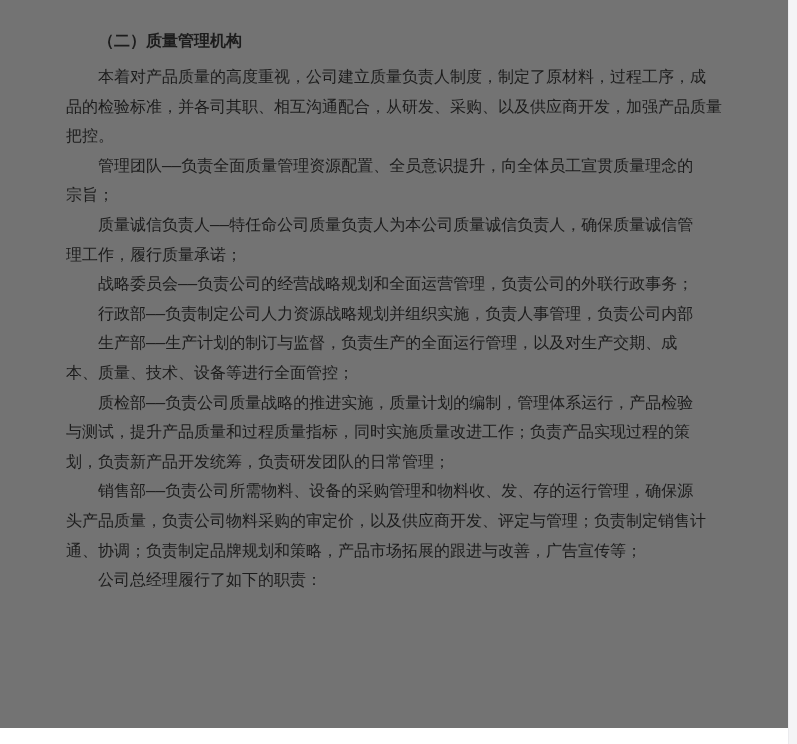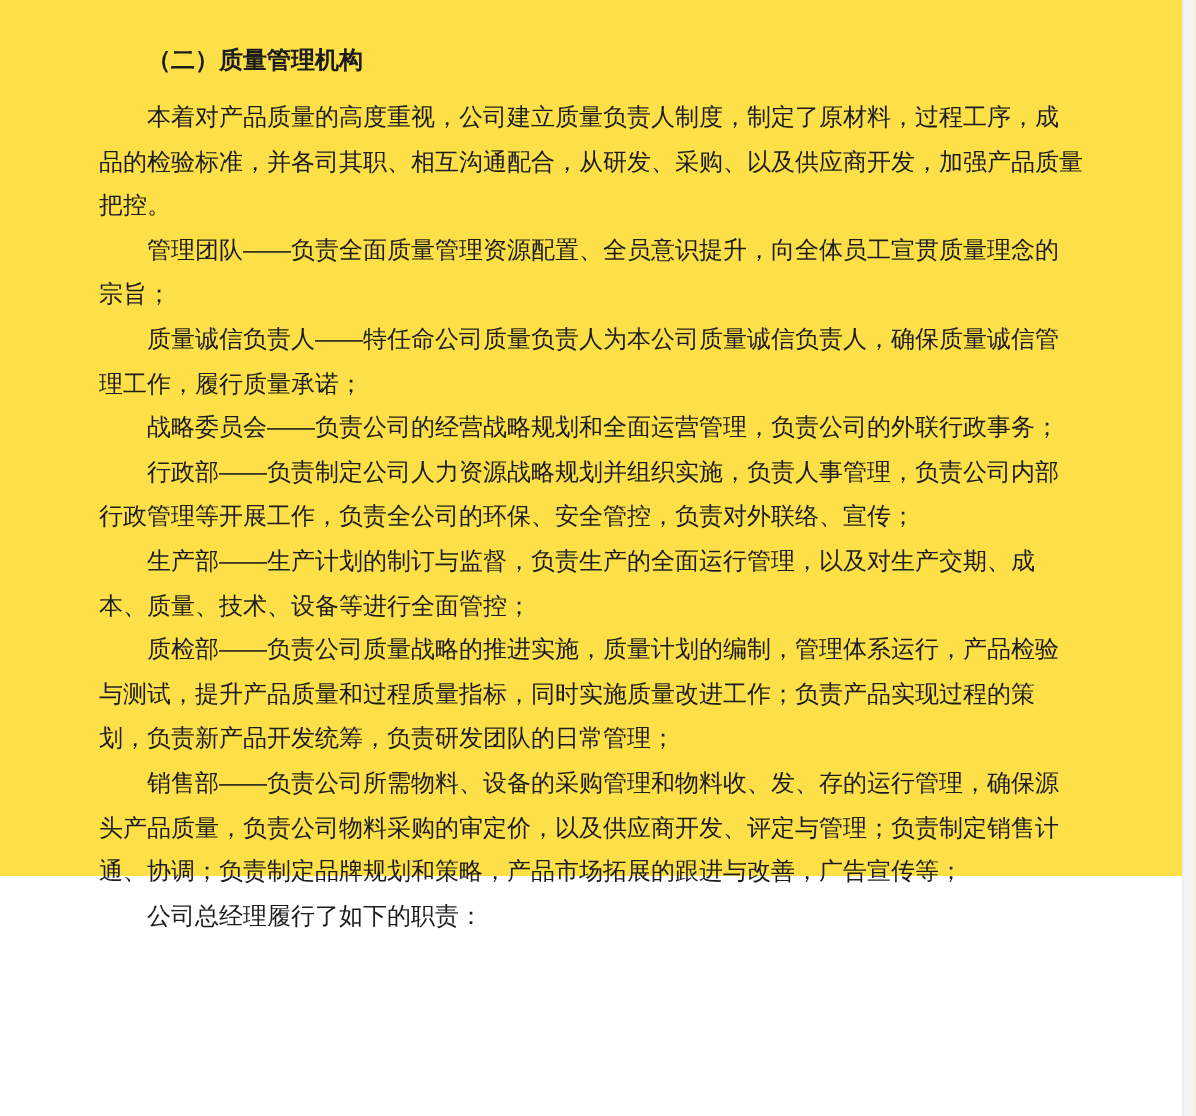--- a/index.html
+++ b/index.html
@@ -12,22 +12,22 @@
     position: relative;
     overflow: hidden;
     background: #ffffff;
     font-family: "Liberation Sans", "DejaVu Sans", sans-serif;
     color: #1c1c1c;
   }
   .page {
     position: absolute;
     left: 0; top: 0;
     width: 788px;
-    height: 584px;
-    background: #fde047;
+    height: 728px;
+    background: #737373;
   }
   .page-edge-strip {
     position: absolute;
     right: 0; top: 0;
     width: 9px;
     height: 744px;
     background: #f4f4f6;
     border-left: 1px solid #ebebee;
     box-sizing: border-box;
   }
@@ -46,20 +46,21 @@
     white-space: nowrap;
   }
   .paragraph {
     margin: 0;
   }
   .line {
     font-size: 16px;
     line-height: 29.6px;
     white-space: nowrap;
     letter-spacing: 0;
+    font-family: Liberation Mono, monospace;
   }
   .line.first {
     text-indent: 2em;
   }
 </style>
 </head>
 <body>
 
 <div class="page">
   <div class="doc">
@@ -76,21 +77,20 @@
         </div>
         <div class="paragraph">
           <div class="line first">质量诚信负责人——特任命公司质量负责人为本公司质量诚信负责人，确保质量诚信管</div>
           <div class="line">理工作，履行质量承诺；</div>
         </div>
         <div class="paragraph">
           <div class="line first">战略委员会——负责公司的经营战略规划和全面运营管理，负责公司的外联行政事务；</div>
         </div>
         <div class="paragraph">
           <div class="line first">行政部——负责制定公司人力资源战略规划并组织实施，负责人事管理，负责公司内部</div>
-          <div class="line">行政管理等开展工作，负责全公司的环保、安全管控，负责对外联络、宣传；</div>
         </div>
         <div class="paragraph">
           <div class="line first">生产部——生产计划的制订与监督，负责生产的全面运行管理，以及对生产交期、成</div>
           <div class="line">本、质量、技术、设备等进行全面管控；</div>
         </div>
         <div class="paragraph">
           <div class="line first">质检部——负责公司质量战略的推进实施，质量计划的编制，管理体系运行，产品检验</div>
           <div class="line">与测试，提升产品质量和过程质量指标，同时实施质量改进工作；负责产品实现过程的策</div>
           <div class="line">划，负责新产品开发统筹，负责研发团队的日常管理；</div>
         </div>

